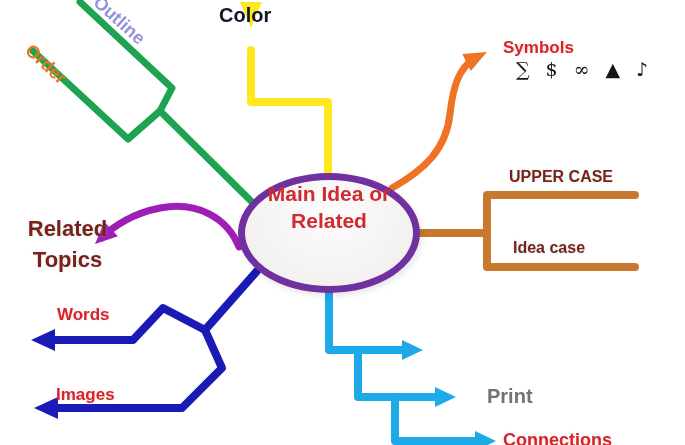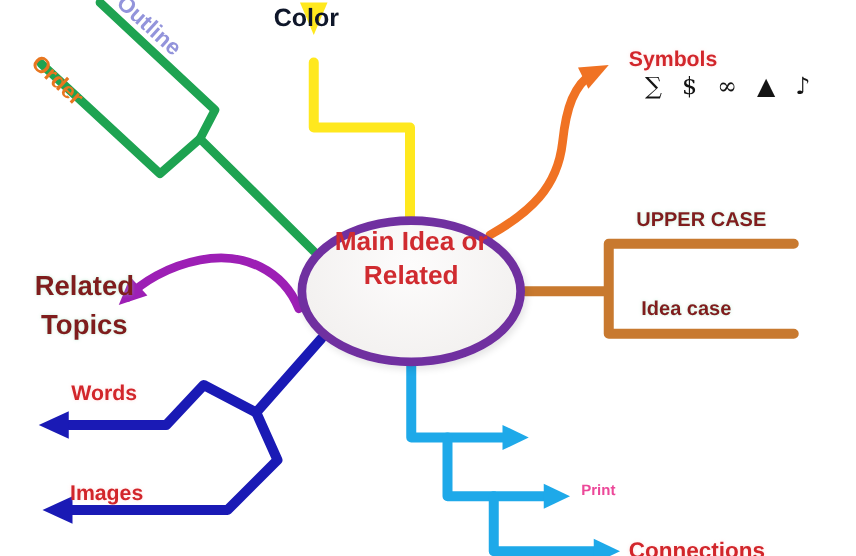--- a/index.html
+++ b/index.html
@@ -18,21 +18,21 @@
   .lbl-color{left:219px;top:4px;font-size:20px;color:#0f172a;}
   .lbl-symbols{left:503px;top:38px;font-size:17px;text-align:center;}
   .lbl-glyphs{left:516px;top:58px;font-size:19px;font-weight:normal;color:#141414;
       font-family:"DejaVu Serif",serif;letter-spacing:5px;}
   .lbl-upper{left:509px;top:168px;font-size:16px;}
   .lbl-lower{left:513px;top:239px;font-size:16px;}
   .lbl-related{left:25px;top:213px;width:85px;font-size:22px;line-height:31px;text-align:center;white-space:normal;}
   .lbl-words{left:57px;top:305px;font-size:17px;}
   .lbl-images{left:56px;top:385px;font-size:17px;}
   .lbl-keywords{left:426px;top:340px;font-size:17px;}
-  .lbl-print{left:465px;top:385px;font-size:12px;color:#ec4899;}
+  .lbl-print{left:487px;top:385px;font-size:20px;color:#737373;}
   .lbl-connections{left:503px;top:430px;font-size:18px;}
   .lbl-order{left:35px;top:40px;font-size:18px;color:#e8761f;
       transform:rotate(43deg);transform-origin:0 0;}
   .lbl-outline{left:103px;top:-8px;font-size:18px;color:#9394db;
       transform:rotate(42deg);transform-origin:0 0;}
 </style>
 </head>
 <body>
 
 <div class="canvas">

